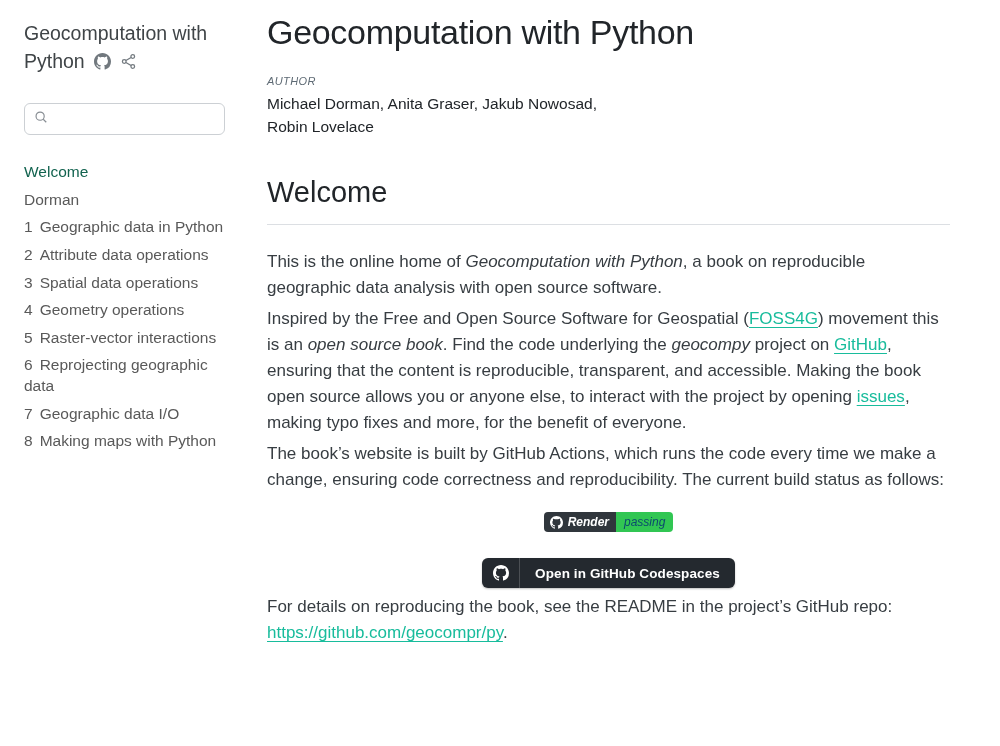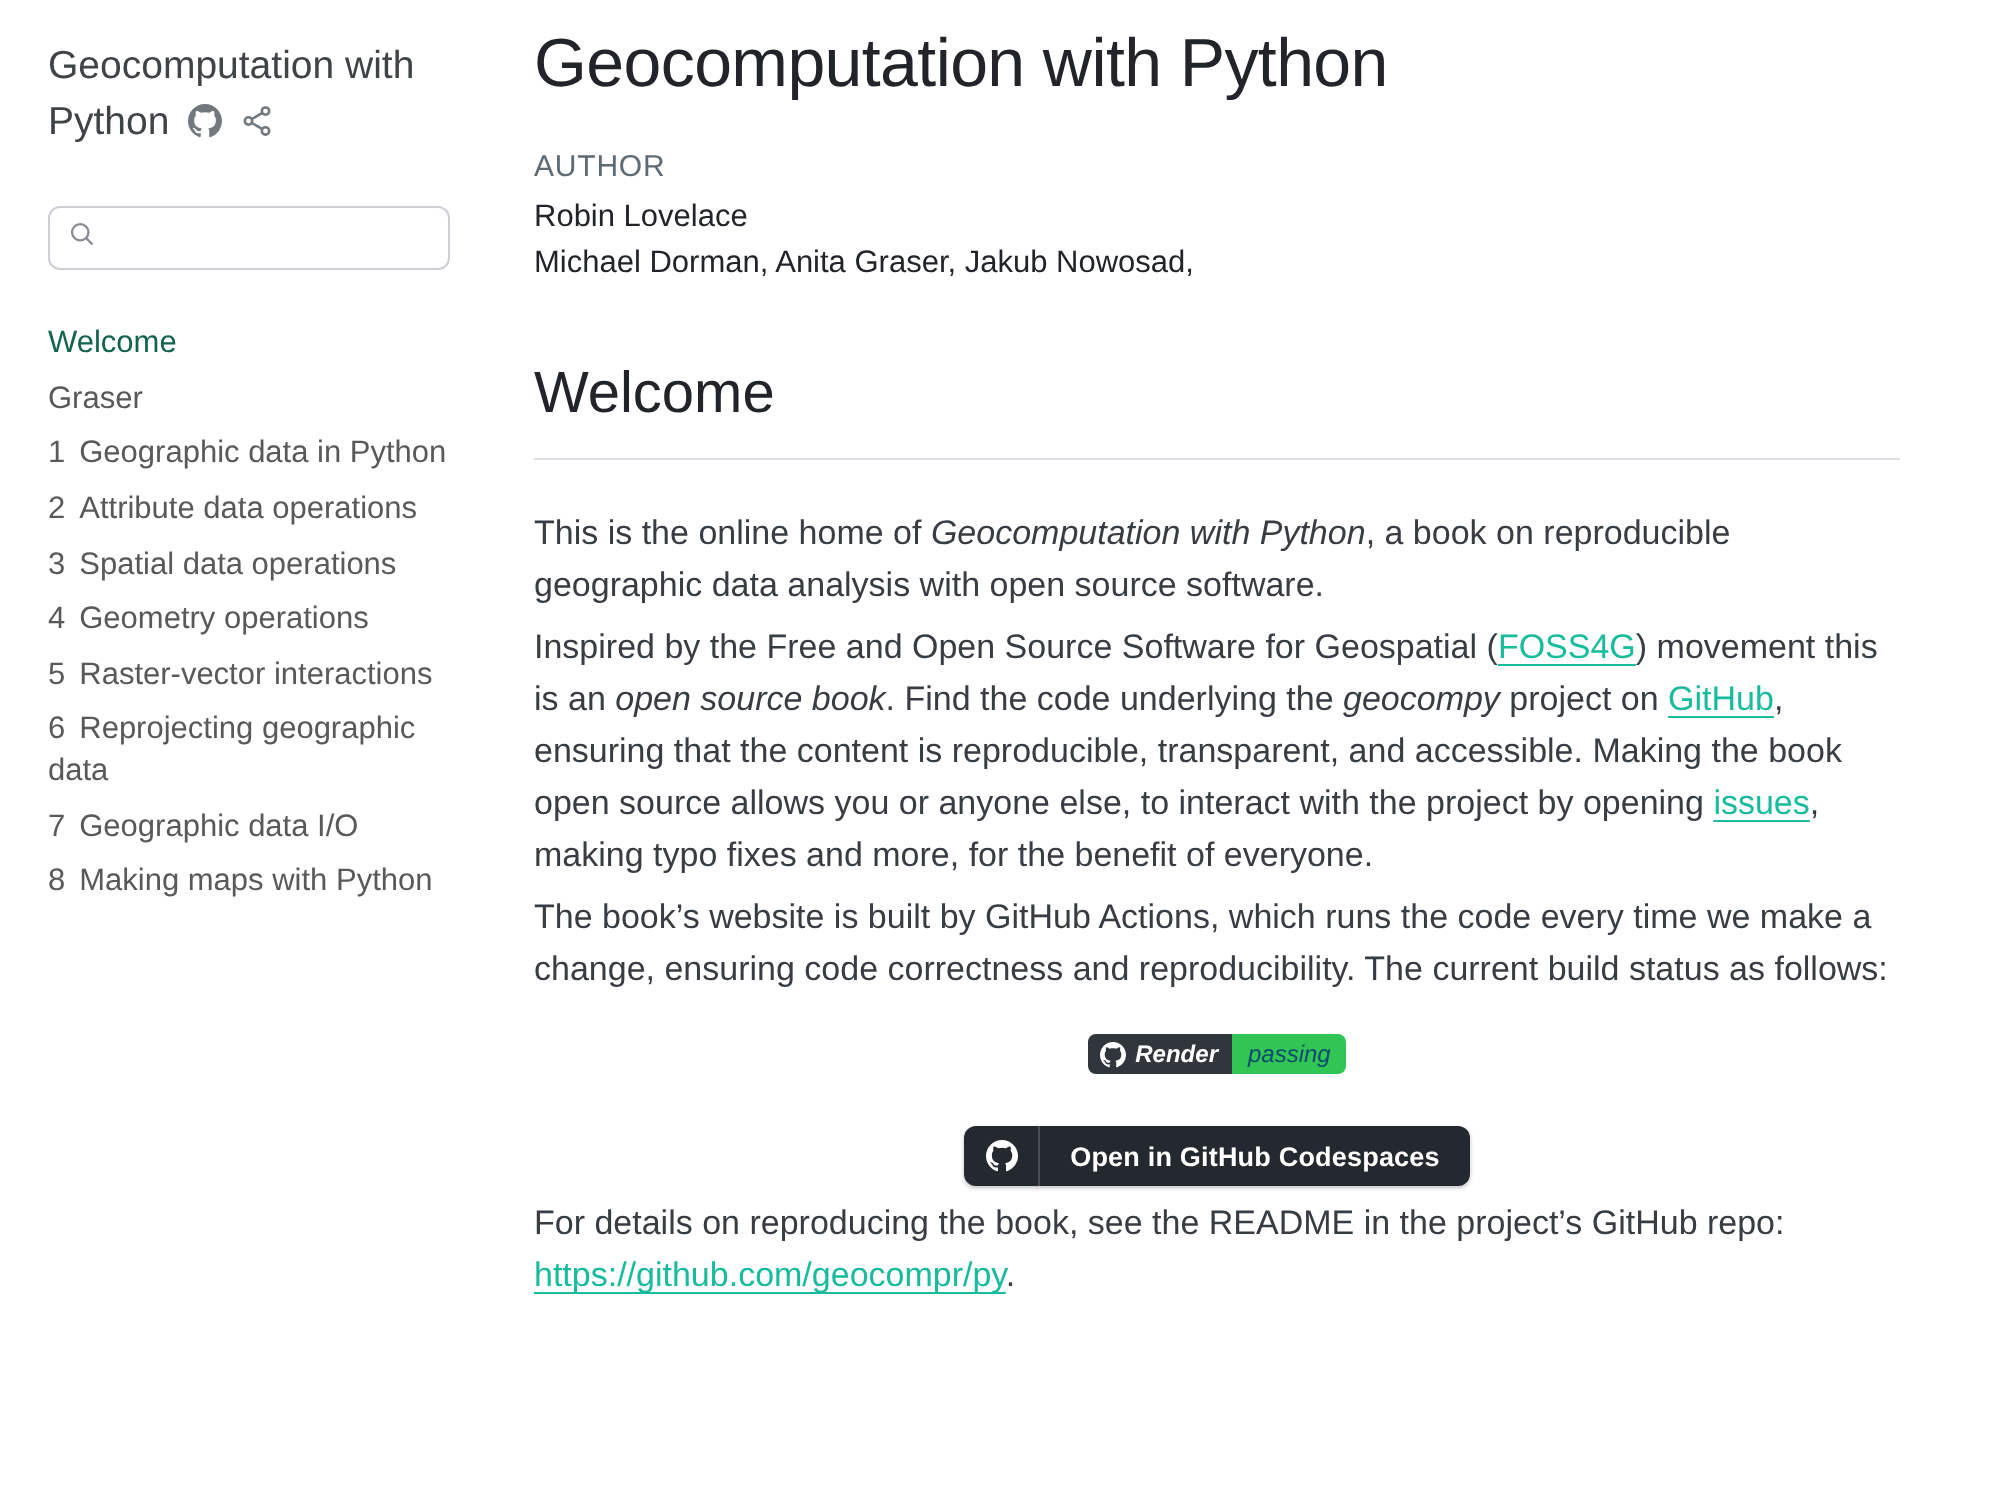--- a/index.html
+++ b/index.html
@@ -38,21 +38,21 @@
   .nav-item.active { color: var(--sidebar-active, #12634f); }
   .nav-num { display: inline-block; margin-right: 7px; }
 
   
   .main { width: 725px; padding: 12px 25px 0 17px; }
   .page-title {
     margin: 0; font-size: 34px; font-weight: 400; color: #212529;
     line-height: 1.2; letter-spacing: -0.3px;
   }
   .author-label {
-    margin-top: 22px; font-size: 15px; color: #5e6a74; letter-spacing: 0.4px;
+    margin-top: 22px; font-size: 11px; color: #5e6a74; letter-spacing: 0.4px; font-style: italic;
   }
   .author-names { margin-top: 5px; font-size: 15.5px; color: #212529; line-height: 1.5; }
   .section-heading {
     margin: 39px 0 0 0; font-size: 29px; font-weight: 400; color: #212529;
     line-height: 1.1; padding-bottom: 15px; border-bottom: 1px solid #dcdfe3;
   }
   .main p { margin: 5px 0 0 0; font-size: 17px; line-height: 1.53; color: #373d42; }
   .main p:first-of-type { margin-top: 24px; }
   .main em { font-style: italic; }
   a.inline-link {
@@ -108,39 +108,39 @@
     <div class="search-box">
       <span><svg viewBox="0 0 24 24" fill="none" stroke="currentColor" stroke-width="2">
             <circle cx="10.5" cy="10.5" r="7"></circle>
             <line x1="15.8" y1="15.8" x2="21" y2="21"></line>
           </svg></span>
       <input type="text" placeholder="" style="">
     </div>
 
     <nav class="sidebar-nav">
         <a class="nav-item active" href="#">Welcome</a>
-        <a class="nav-item" href="#">Graser</a>
+        <a class="nav-item" href="#">Dorman</a>
         <a class="nav-item" href="#"><span class="nav-num">1</span>Geographic data in Python</a>
         <a class="nav-item" href="#"><span class="nav-num">2</span>Attribute data operations</a>
         <a class="nav-item" href="#"><span class="nav-num">3</span>Spatial data operations</a>
         <a class="nav-item" href="#"><span class="nav-num">4</span>Geometry operations</a>
         <a class="nav-item" href="#"><span class="nav-num">5</span>Raster-vector interactions</a>
         <a class="nav-item" href="#"><span class="nav-num">6</span>Reprojecting geographic data</a>
         <a class="nav-item" href="#"><span class="nav-num">7</span>Geographic data I/O</a>
         <a class="nav-item" href="#"><span class="nav-num">8</span>Making maps with Python</a>
       </nav>
   </aside>
 
   <main class="main">
     <h1 class="page-title">Geocomputation with Python</h1>
 
     <div class="author-label">AUTHOR</div>
     <div class="author-names">
+        <div>Michael Dorman, Anita Graser, Jakub Nowosad,</div>
         <div>Robin Lovelace</div>
-        <div>Michael Dorman, Anita Graser, Jakub Nowosad,</div>
       </div>
 
     <h2 class="section-heading">Welcome</h2>
 
     <p>This is the online home of <em>Geocomputation with Python</em>, a book on reproducible geographic data analysis with open source software.</p>
     <p>Inspired by the Free and Open Source Software for Geospatial (<a class="inline-link" href="#">FOSS4G</a>) movement this is an <em>open source book</em>. Find the code underlying the <em>geocompy</em> project on <a class="inline-link" href="#">GitHub</a>, ensuring that the content is reproducible, transparent, and accessible. Making the book open source allows you or anyone else, to interact with the project by opening <a class="inline-link" href="#">issues</a>, making typo fixes and more, for the benefit of everyone.</p>
     <p>The book’s website is built by GitHub Actions, which runs the code every time we make a change, ensuring code correctness and reproducibility. The current build status as follows:</p>
 
     <div class="badge-row">
       <span class="badge">

